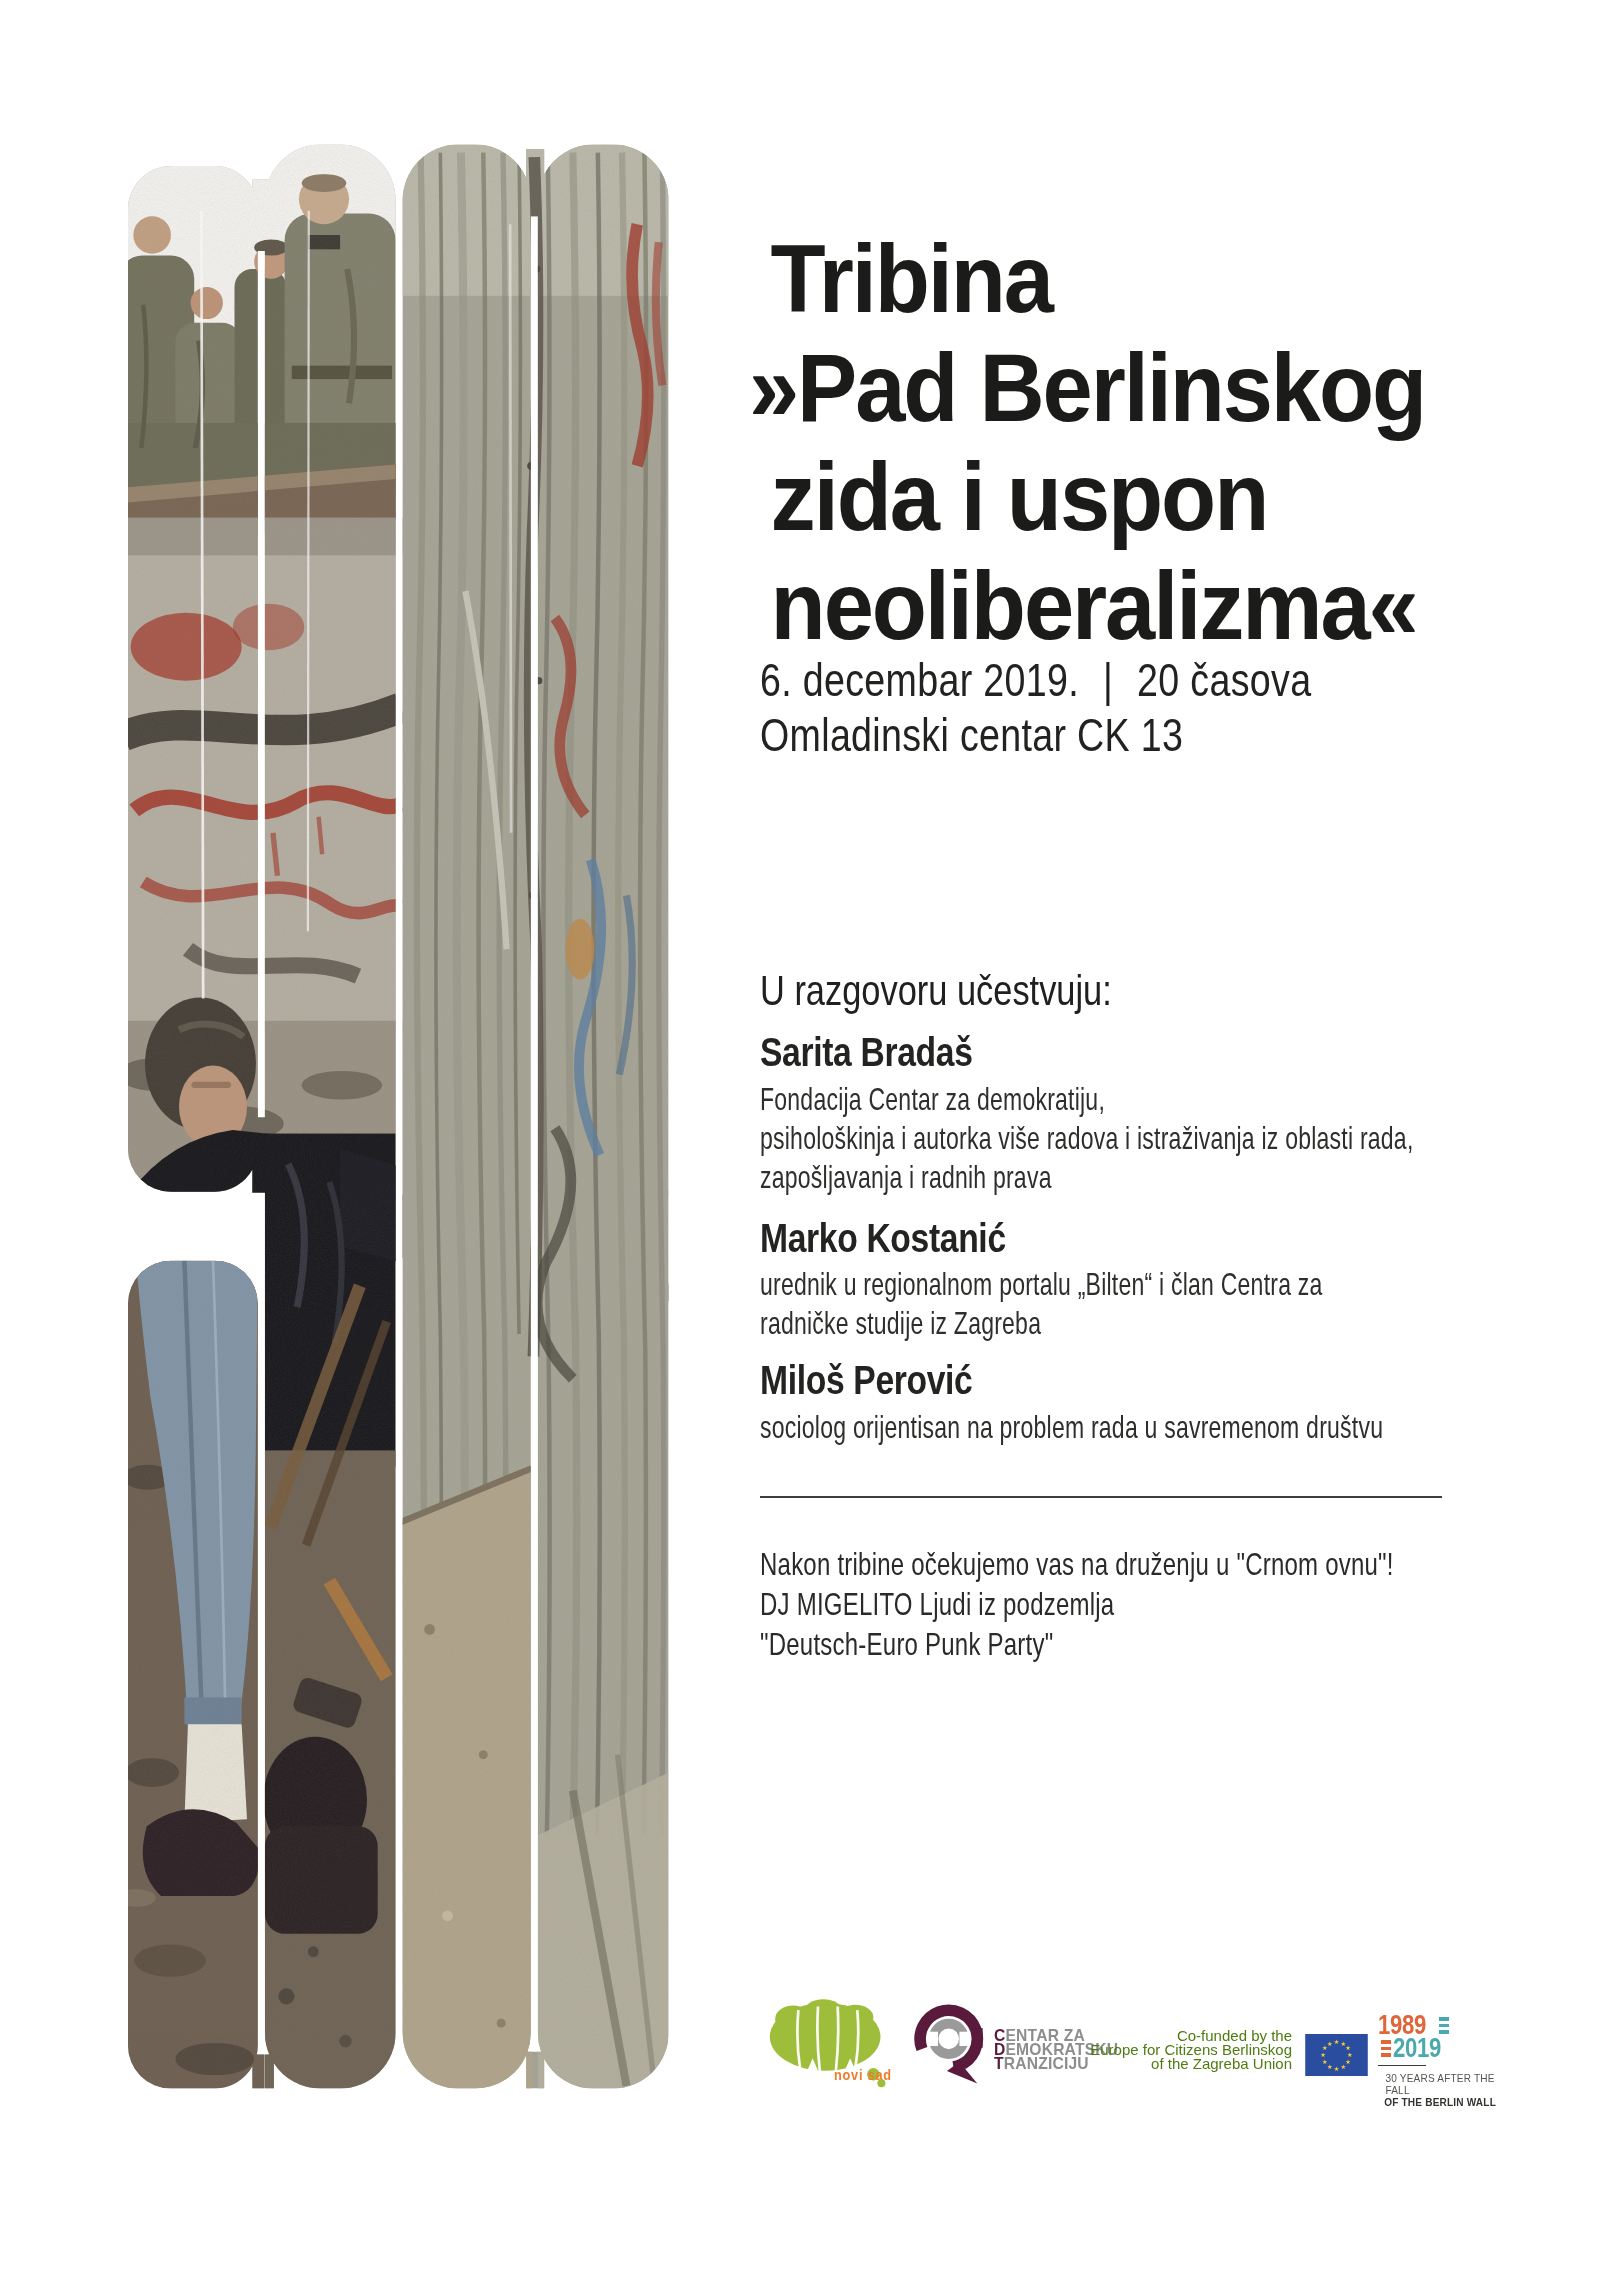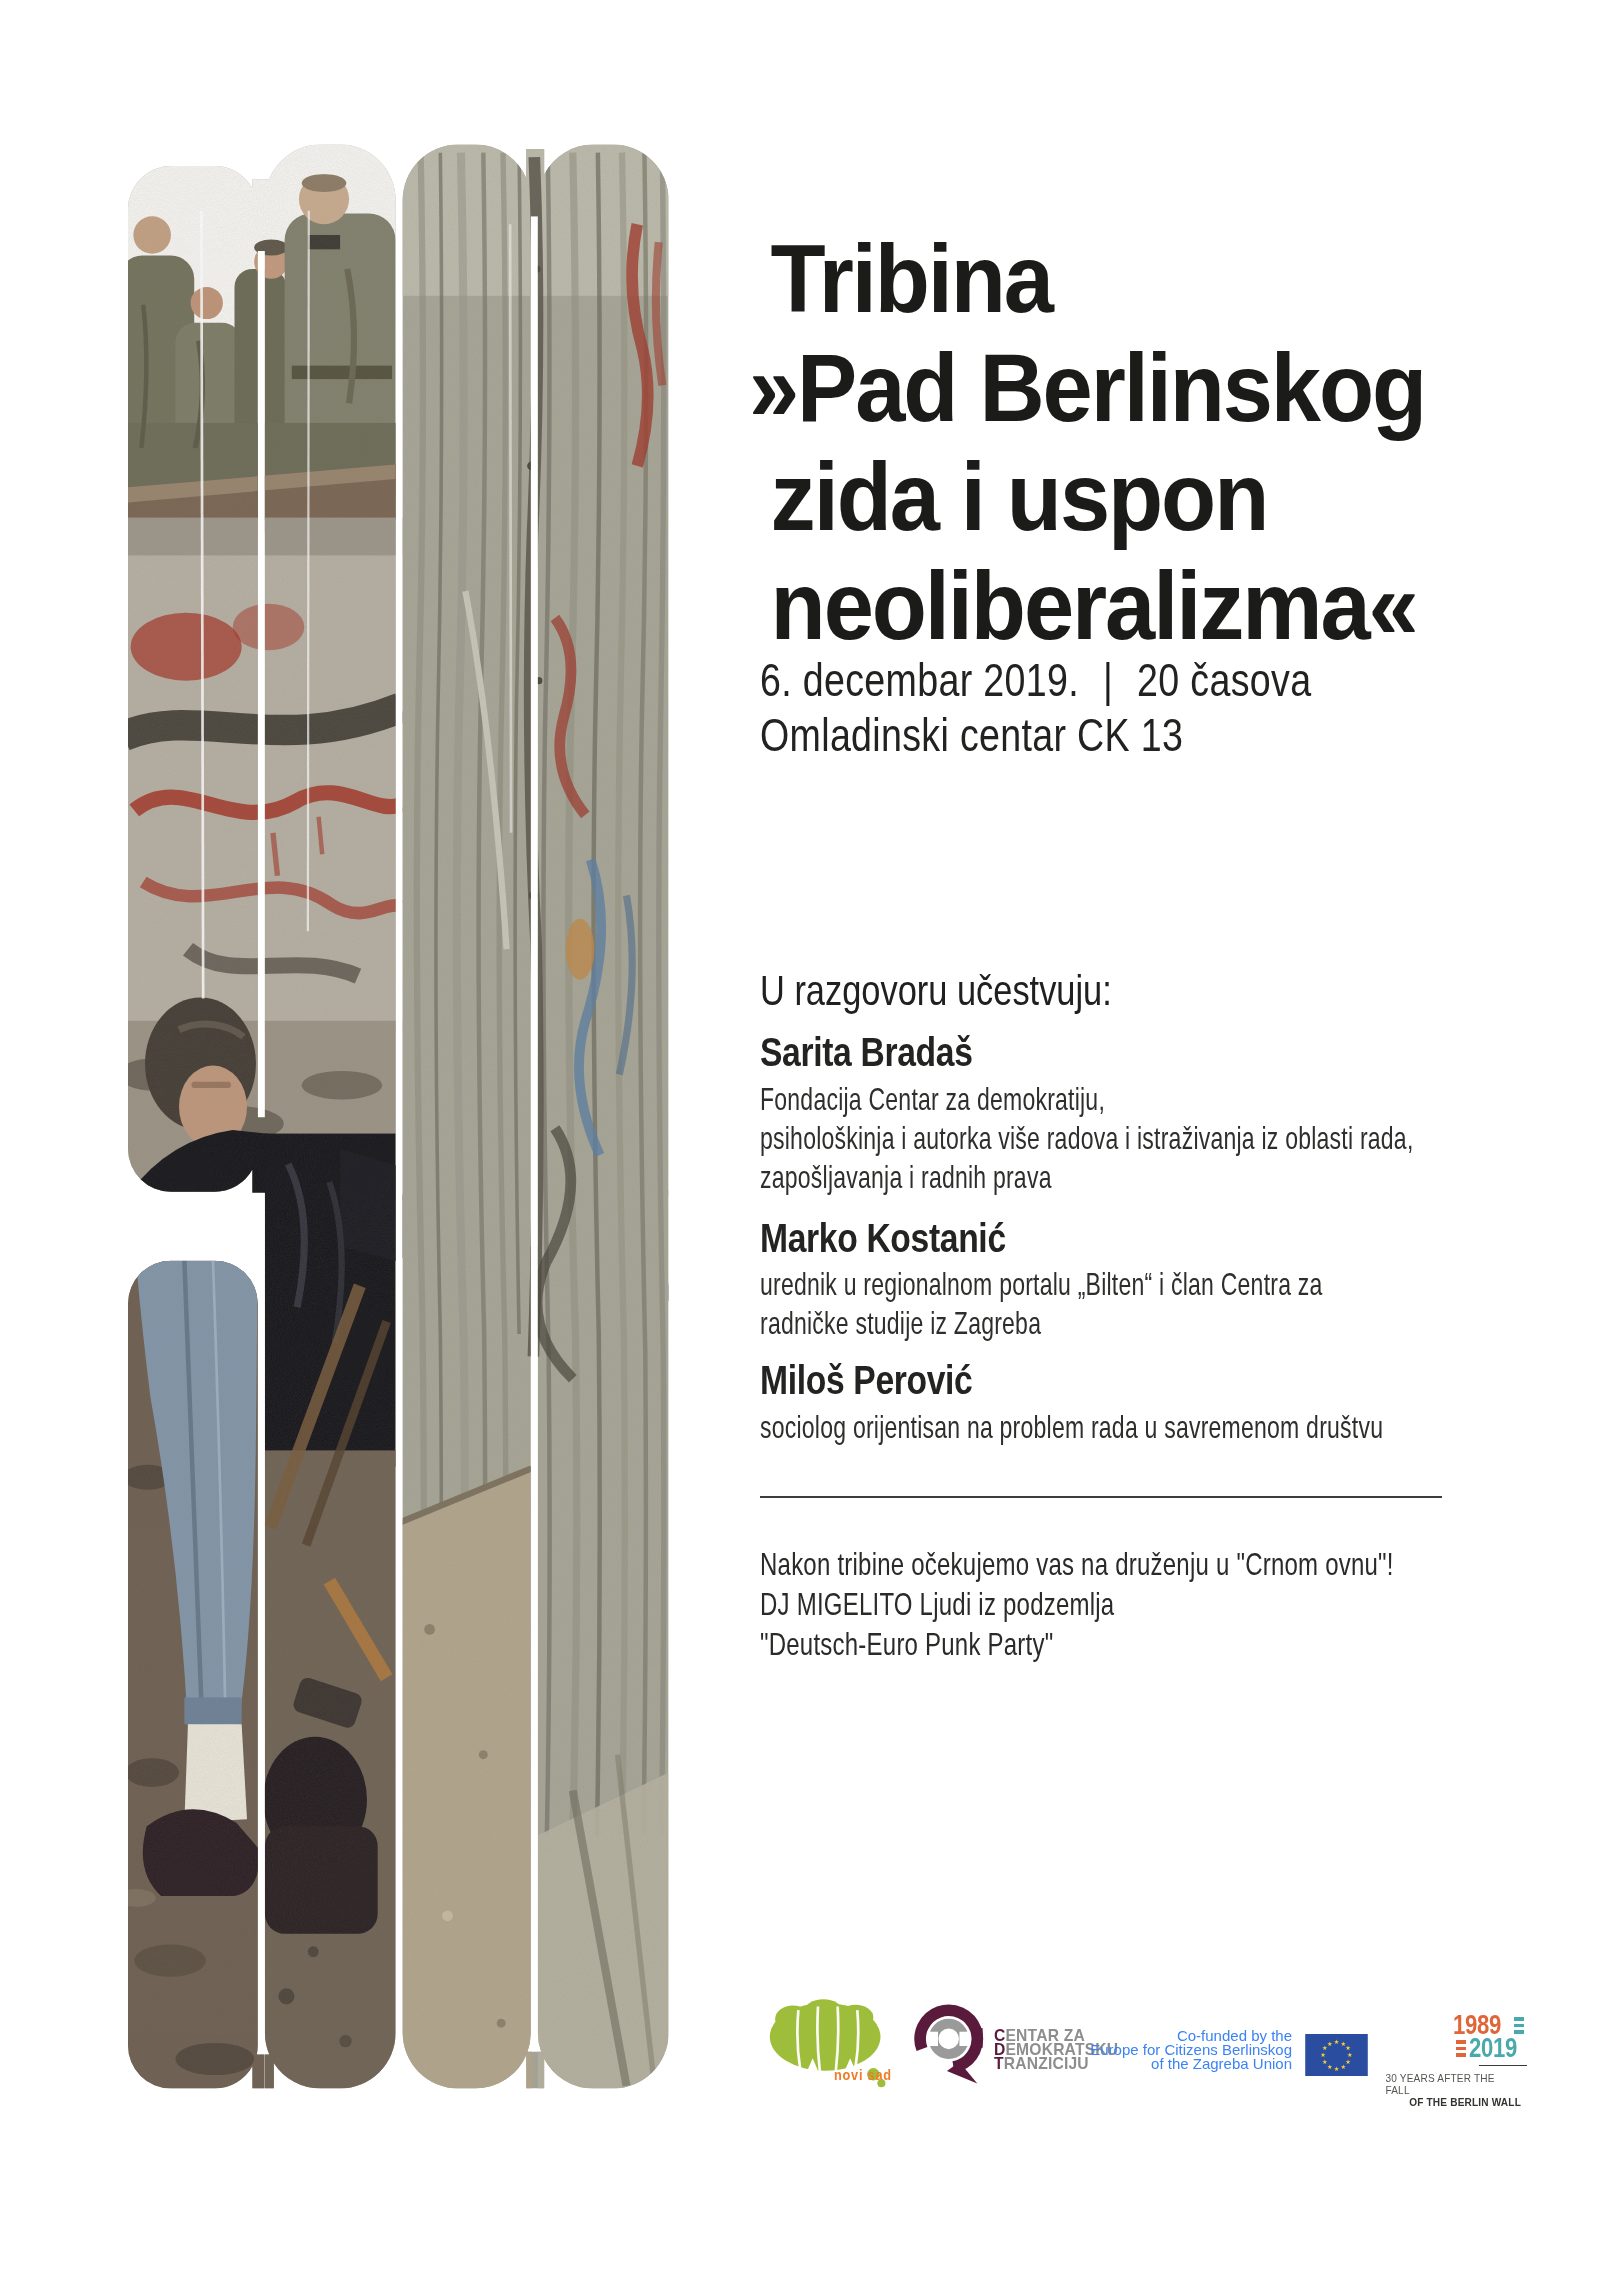--- a/index.html
+++ b/index.html
@@ -23,22 +23,22 @@
   .hr{position:absolute;left:760px;top:1496px;width:682px;height:1.8px;background:#3d3d3b;}
   .after{font-size:32px;line-height:40px;color:#2a2a28;transform:scaleX(.75);transform-origin:0 0;letter-spacing:0.3px;}
   
   .novisad{position:absolute;left:834px;top:2066px;font-size:15px;font-weight:700;color:#ef7c28;
            transform:scaleX(.85);transform-origin:0 0;letter-spacing:0.9px;}
   .cdt-text{position:absolute;left:994px;top:2029px;font-size:17px;line-height:14px;font-weight:700;
             transform:scaleX(.92);transform-origin:0 0;letter-spacing:0.2px;}
   .cdt-text .a{color:#5a1a3c;}
   .cdt-text .r{color:#8d8d8d;}
   .eu-text{position:absolute;left:1061px;top:2029px;width:231px;text-align:right;font-size:15px;
-           line-height:14px;color:#3b82f6;}
-  .anniv{position:absolute;left:1378px;top:2014px;width:149px;display:flex;flex-direction:column;align-items:flex-end;}
+           line-height:14px;color:#4d7c0f;}
+  .anniv{position:absolute;left:1378px;top:2014px;width:149px;display:flex;flex-direction:column;align-items:flex-start;}
   .yrow{display:flex;align-items:center;height:23px;}
   .ynum{font-size:27px;font-weight:700;letter-spacing:-0.4px;transform:scaleX(.82);transform-origin:0 50%;line-height:1;}
   .y89{color:#e0663a;}
   .y19{color:#4aa9ad;}
   .dashes{display:flex;flex-direction:column;justify-content:center;gap:2.7px;margin:0 2.7px;}
   .dashes i{display:block;width:9.9px;height:3.6px;}
   .dteal i{background:#4aa9ad;}
   .dorange i{background:#e0663a;}
   .aline{width:48px;height:1.8px;background:#3a3a38;margin:4.5px 0 5.4px 0;}
   .acap1{font-size:11.2px;color:#55544f;letter-spacing:0.2px;transform:scaleX(.9);}

